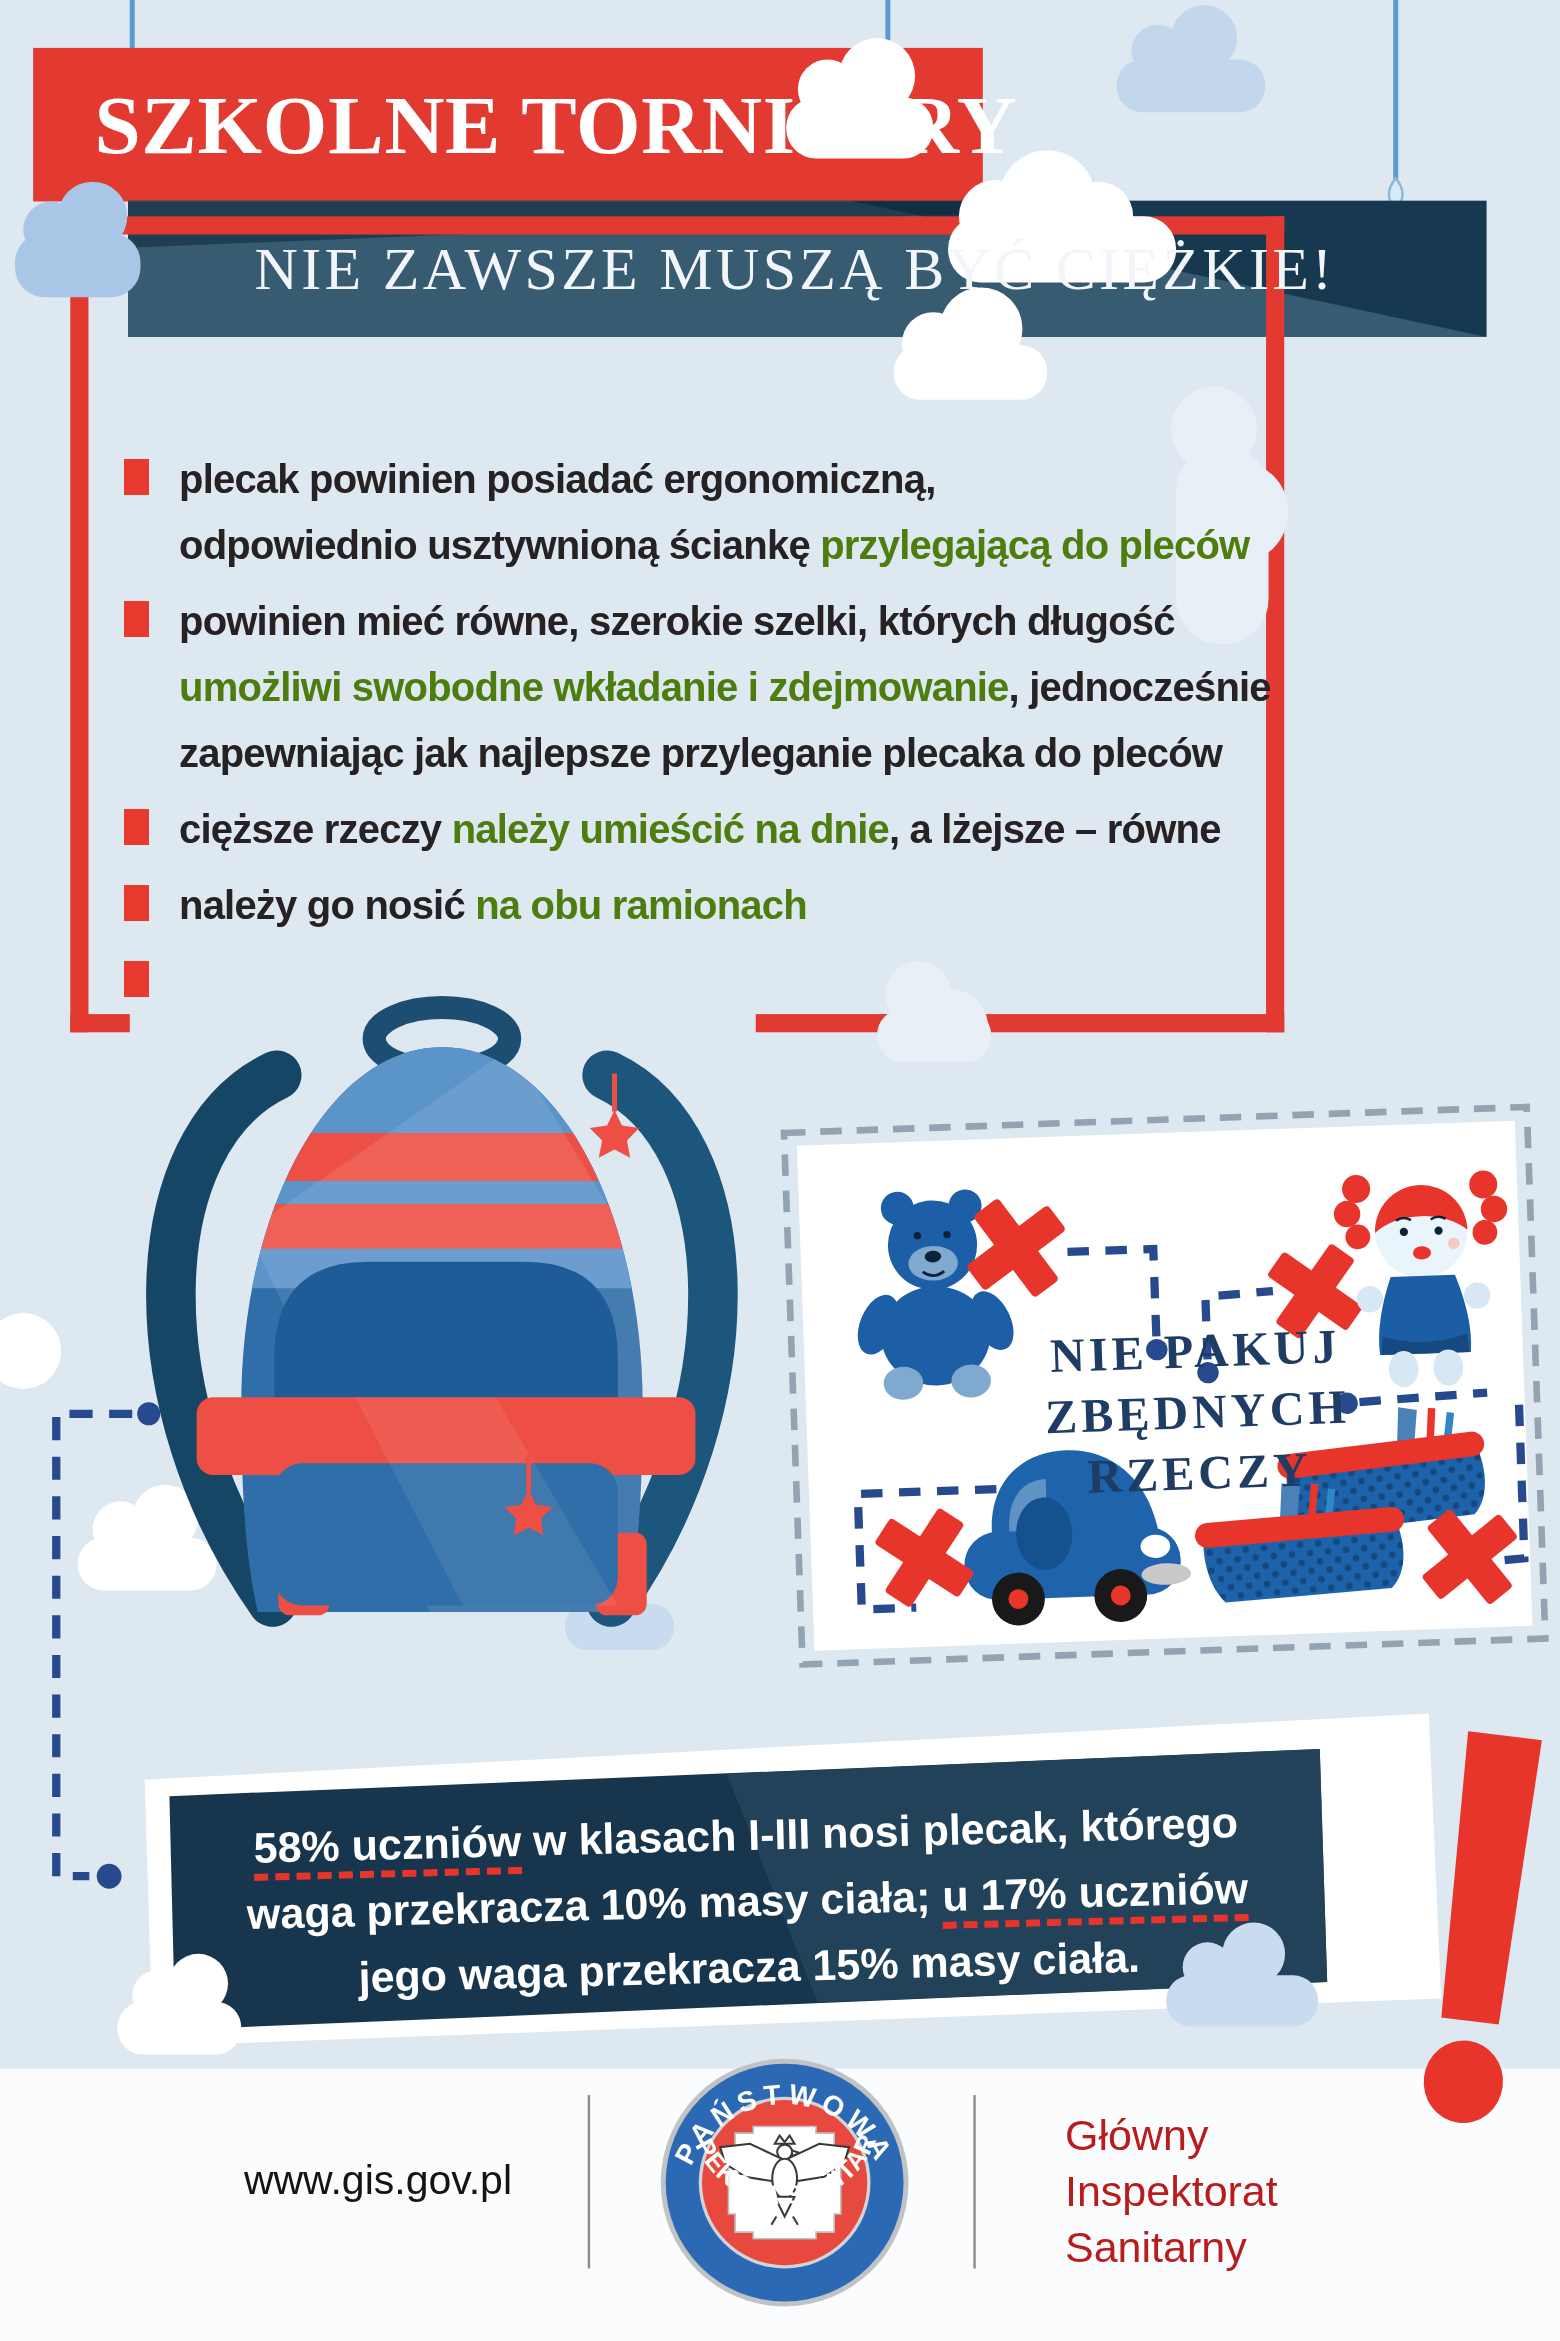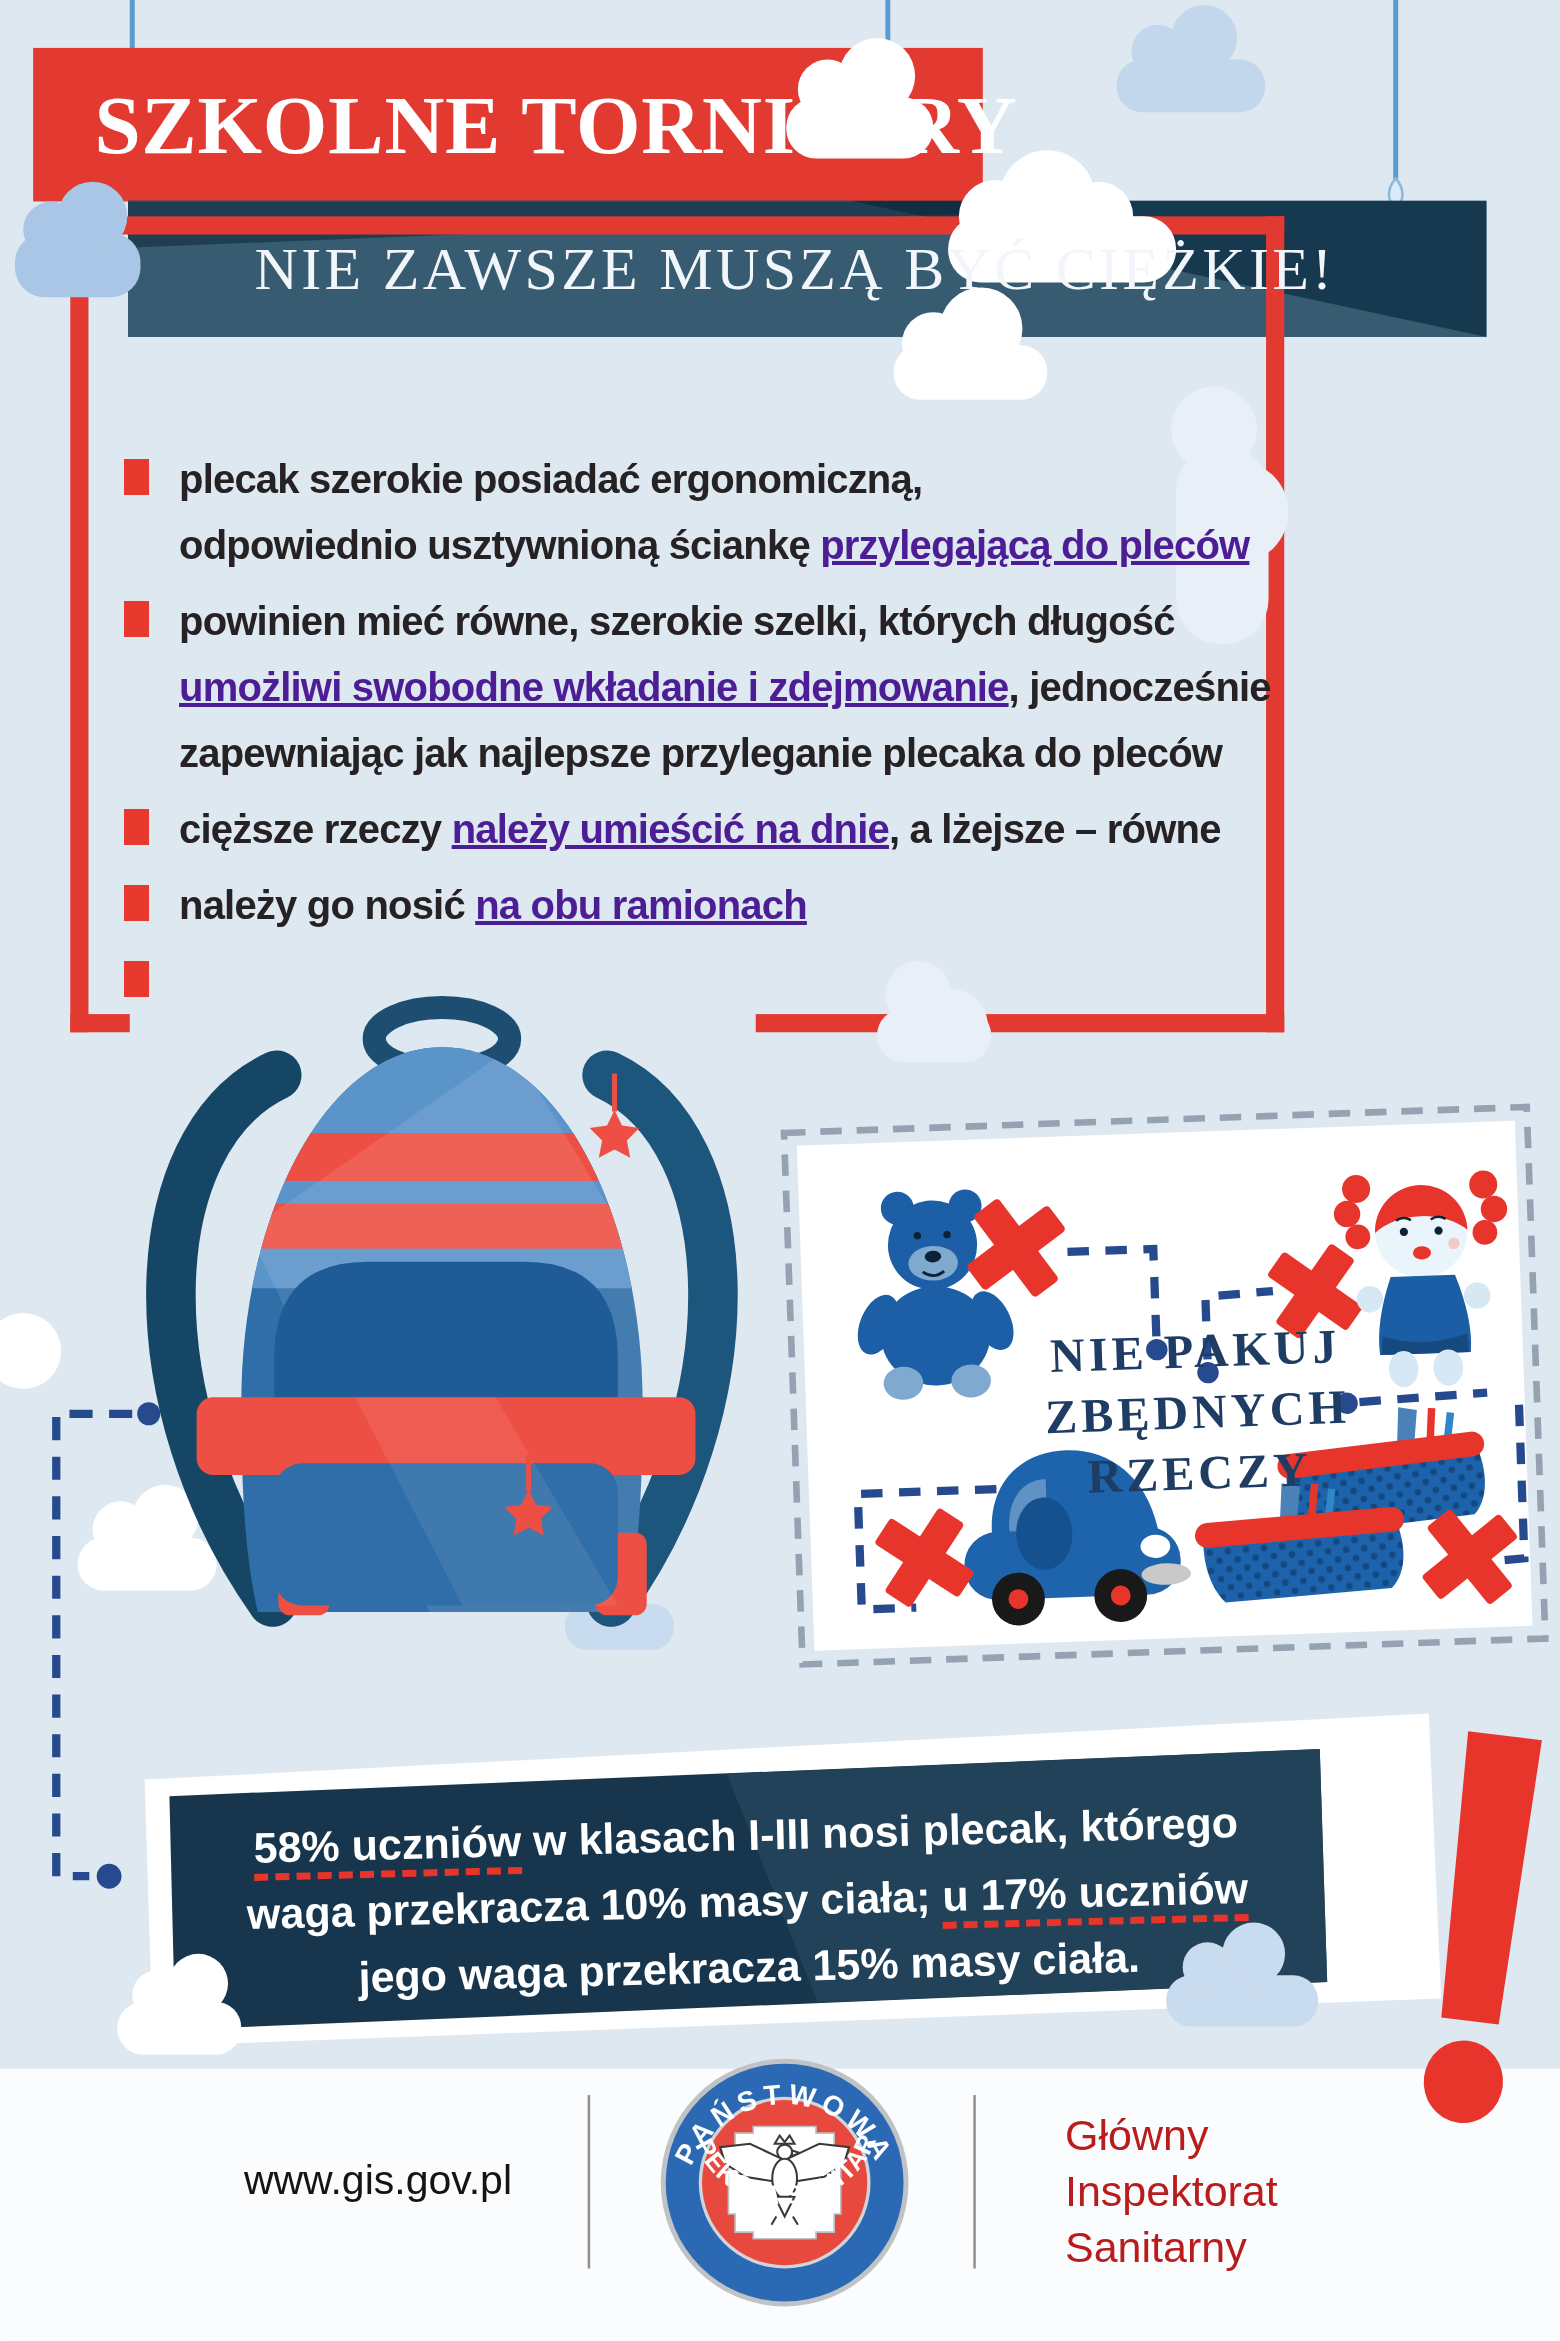--- a/index.html
+++ b/index.html
@@ -10,21 +10,21 @@
   
   #title{left:33px;top:48px;width:950px;height:154px;display:flex;align-items:center;justify-content:center;
          font-family:"Liberation Serif",serif;font-weight:700;font-size:83px;color:#ffffff;letter-spacing:0.8px;white-space:nowrap;padding-left:48px;}
   #subtitle{left:116px;top:201px;width:1358px;height:136px;display:flex;align-items:center;justify-content:center;
          font-family:"Liberation Serif",serif;font-weight:400;font-size:60px;color:#f2f6fa;letter-spacing:3.3px;white-space:nowrap;}
   
   #bullets{left:124px;top:446px;width:1173px;}
   .b-item{display:flex;margin-bottom:10px;}
   .b-marker{flex:0 0 25px;width:25px;height:36px;background:#e8392e;margin-right:30px;margin-top:13.2px;}
   .b-text{font-size:40px;font-weight:700;color:#262223;line-height:66px;letter-spacing:-0.8px;white-space:nowrap;}
-  .c-red{color:#4c1d95;text-decoration:underline;}
+  .c-red{color:#4d7c0f;}
   .c-dark{color:#262223;}
   
   #nopack{left:1020px;top:1320px;width:355px;transform:rotate(-2deg);
           font-family:"Liberation Serif",serif;font-weight:700;font-size:48px;color:#1e3c64;
           letter-spacing:4.1px;line-height:61px;text-align:center;white-space:nowrap;}
   
   #stat{left:194px;top:1802px;width:1107px;transform:rotate(-1.5deg);
         font-size:43px;font-weight:700;color:#ffffff;line-height:66px;text-align:center;white-space:nowrap;}
   .u{border-bottom:7.4px dashed #e8352c;padding-bottom:1.7px;}
   
@@ -312,21 +312,21 @@
   </g>
 </svg>
 
 <div id="title" class="txt">SZKOLNE TORNISTRY</div>
 <div id="subtitle" class="txt">NIE ZAWSZE MUSZĄ BYĆ CIĘŻKIE!</div>
 
 <div id="bullets" class="txt">
   <div class="b-item">
     <div class="b-marker"></div>
     <div class="b-text">
-      <div><span class="c-dark">plecak szerokie posiadać ergonomiczną,</span></div>
+      <div><span class="c-dark">plecak powinien posiadać ergonomiczną,</span></div>
       <div><span class="c-dark">odpowiednio usztywnioną ściankę </span><span class="c-red">przylegającą do pleców</span></div>
     </div>
   </div>
   <div class="b-item">
     <div class="b-marker"></div>
     <div class="b-text">
       <div><span class="c-dark">powinien mieć równe, szerokie szelki, których długość</span></div>
       <div><span class="c-red">umożliwi swobodne wkładanie i zdejmowanie</span><span class="c-dark">, jednocześnie</span></div>
       <div><span class="c-dark">zapewniając jak najlepsze przyleganie plecaka do pleców</span></div>
     </div>

